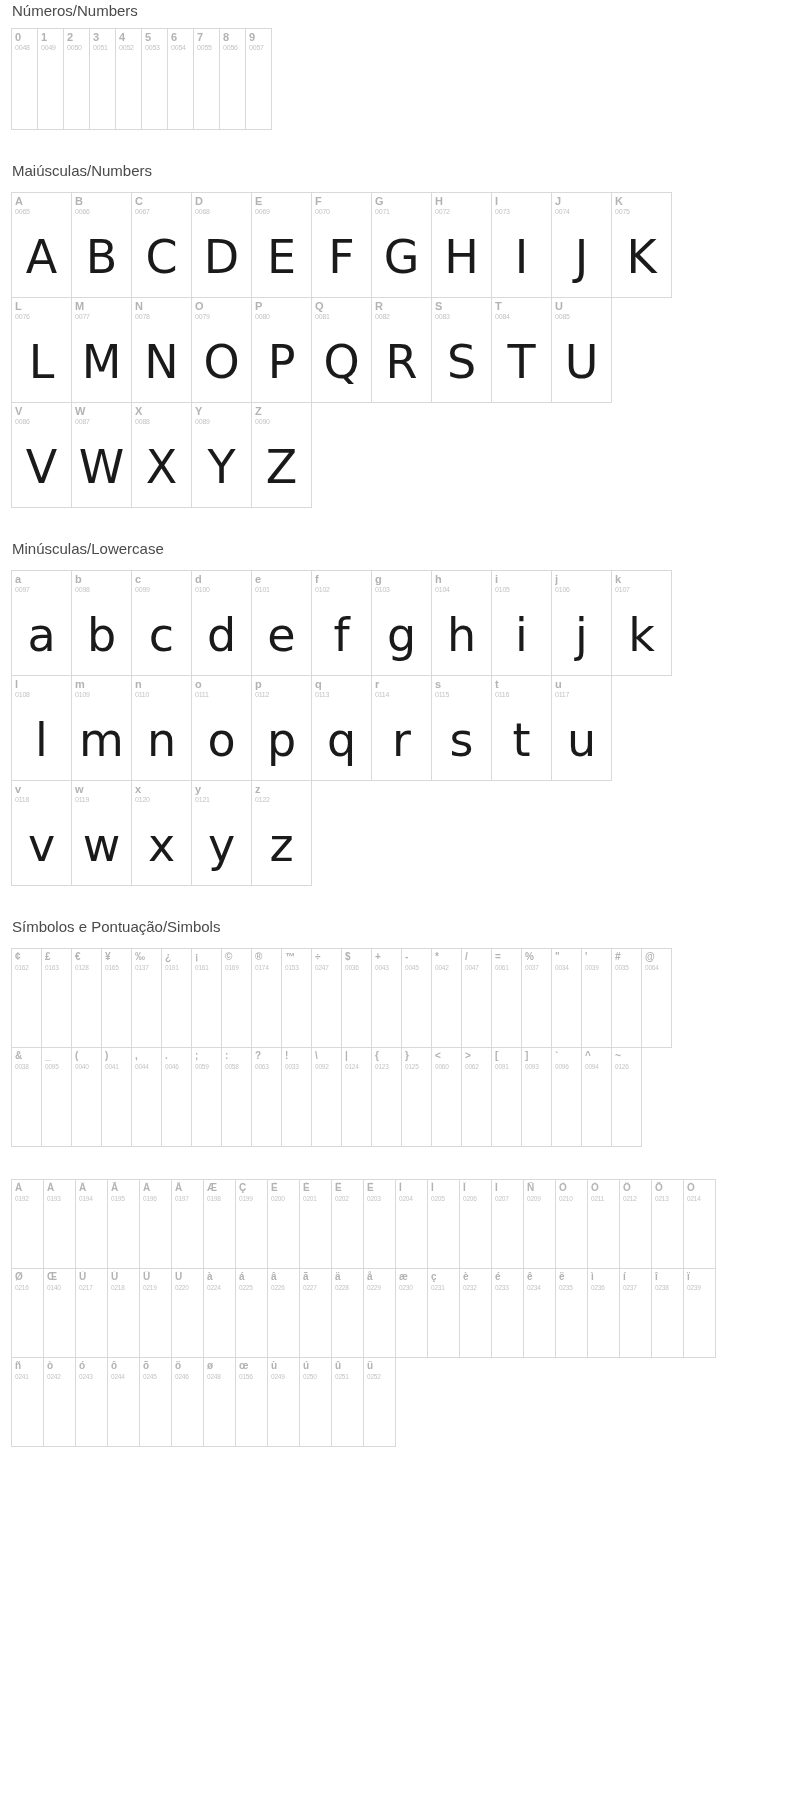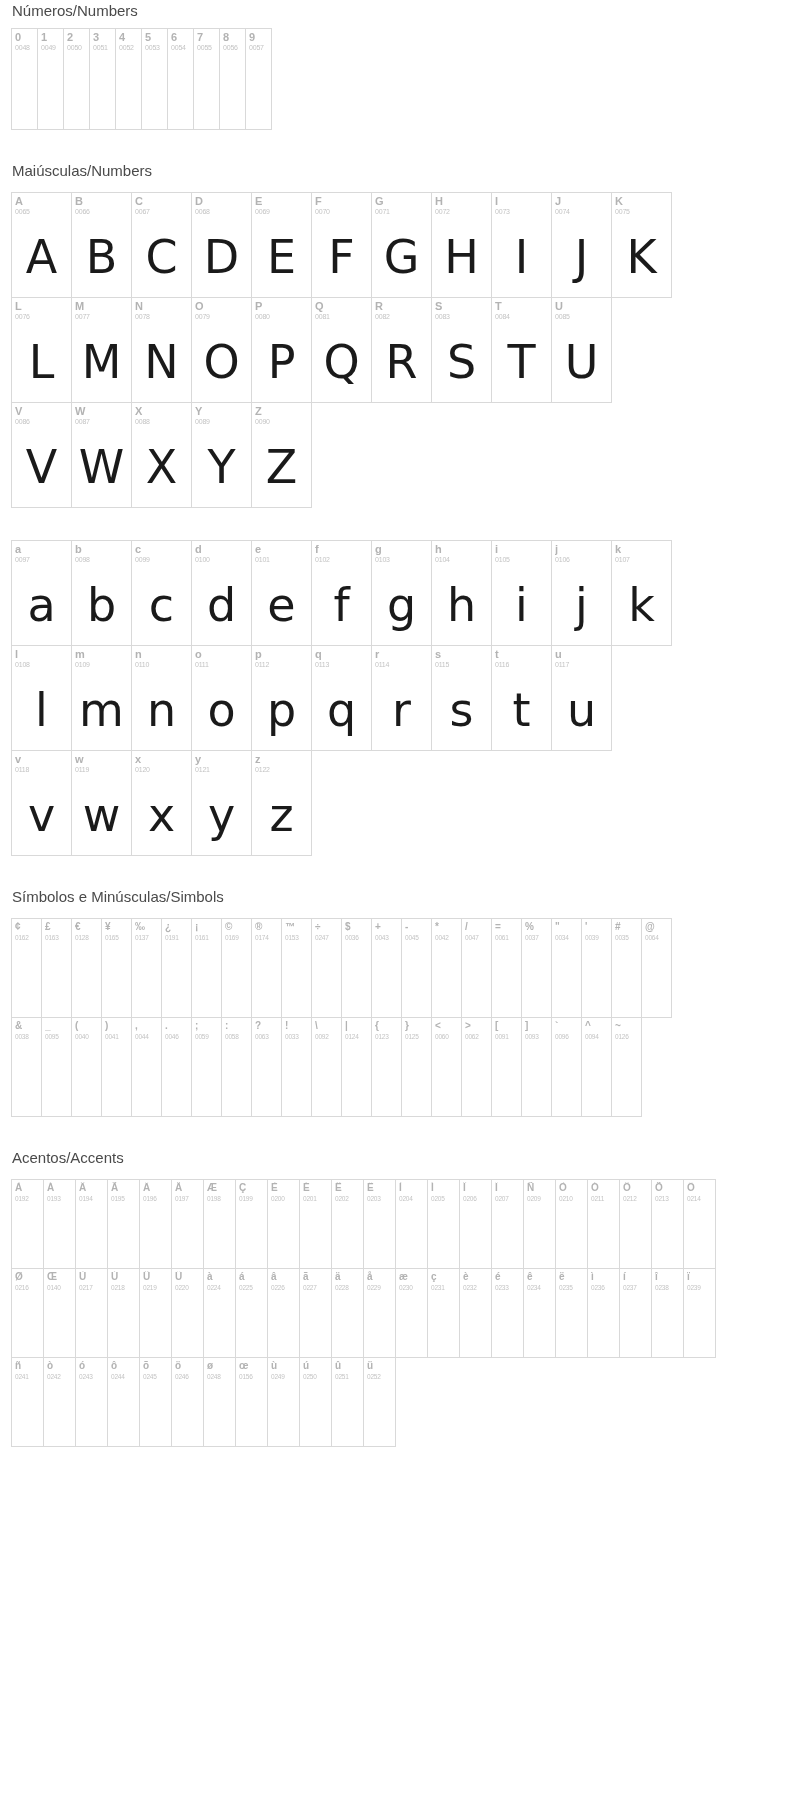--- a/index.html
+++ b/index.html
@@ -381,20 +381,21 @@
                 <span class="ch">Z</span>
                 <span class="code">0090</span>
               </div>
               <div class="glyph">Z</div>
             </div>
           </div>
         </div>
         <div class="spacer-md"></div>
       </div>
       <div class="section">
+        <div class="section-title">Minúsculas/Lowercase</div>
         <div class="grid-block letters">
           <div class="row">
             <div class="cell">
               <div class="meta">
                 <span class="ch">a</span>
                 <span class="code">0097</span>
               </div>
               <div class="glyph">a</div>
             </div>
             <div class="cell">
@@ -574,21 +575,21 @@
                 <span class="ch">z</span>
                 <span class="code">0122</span>
               </div>
               <div class="glyph">z</div>
             </div>
           </div>
         </div>
         <div class="spacer-md"></div>
       </div>
       <div class="section">
-        <div class="section-title">Símbolos e Minúsculas/Simbols</div>
+        <div class="section-title">Símbolos e Pontuação/Simbols</div>
         <div class="grid-block symbols">
           <div class="row">
             <div class="cell">
               <div class="meta">
                 <span class="ch">¢</span>
                 <span class="code">0162</span>
               </div>
               <div class="glyph"></div>
             </div>
             <div class="cell">
@@ -885,21 +886,20 @@
                 <span class="ch">~</span>
                 <span class="code">0126</span>
               </div>
               <div class="glyph"></div>
             </div>
           </div>
         </div>
         <div class="spacer-md"></div>
       </div>
       <div class="section">
-        <div class="section-title">Acentos/Accents</div>
         <div class="grid-block accents">
           <div class="row">
             <div class="cell">
               <div class="meta">
                 <span class="ch">À</span>
                 <span class="code">0192</span>
               </div>
               <div class="glyph"></div>
             </div>
             <div class="cell">

